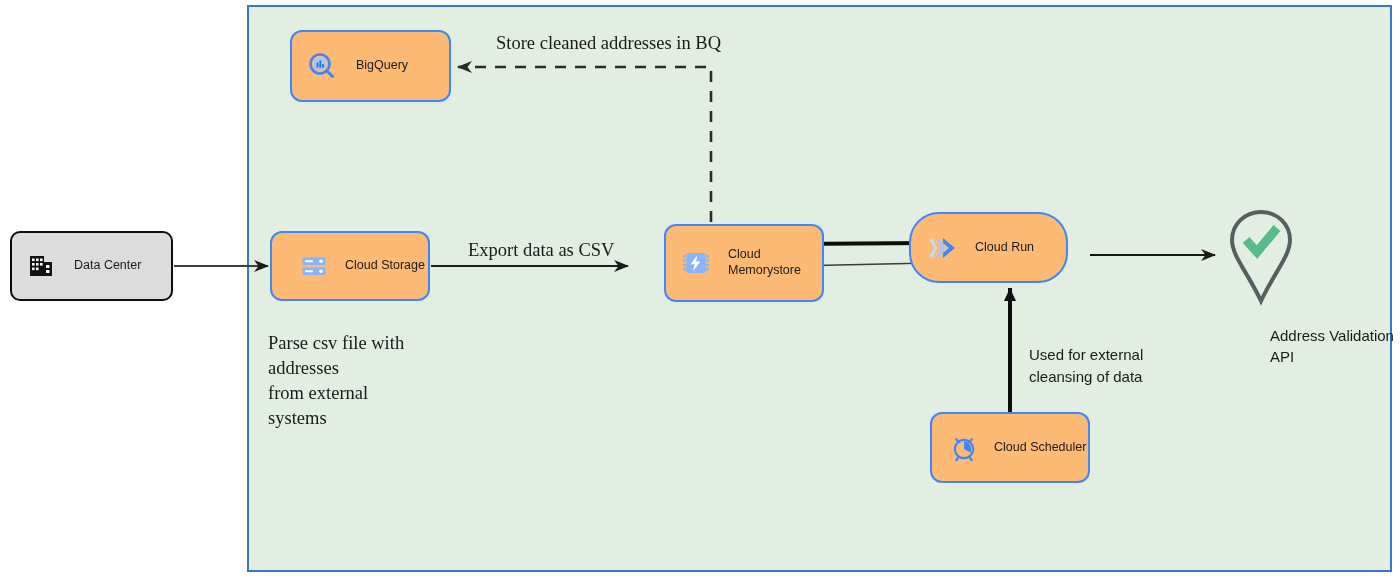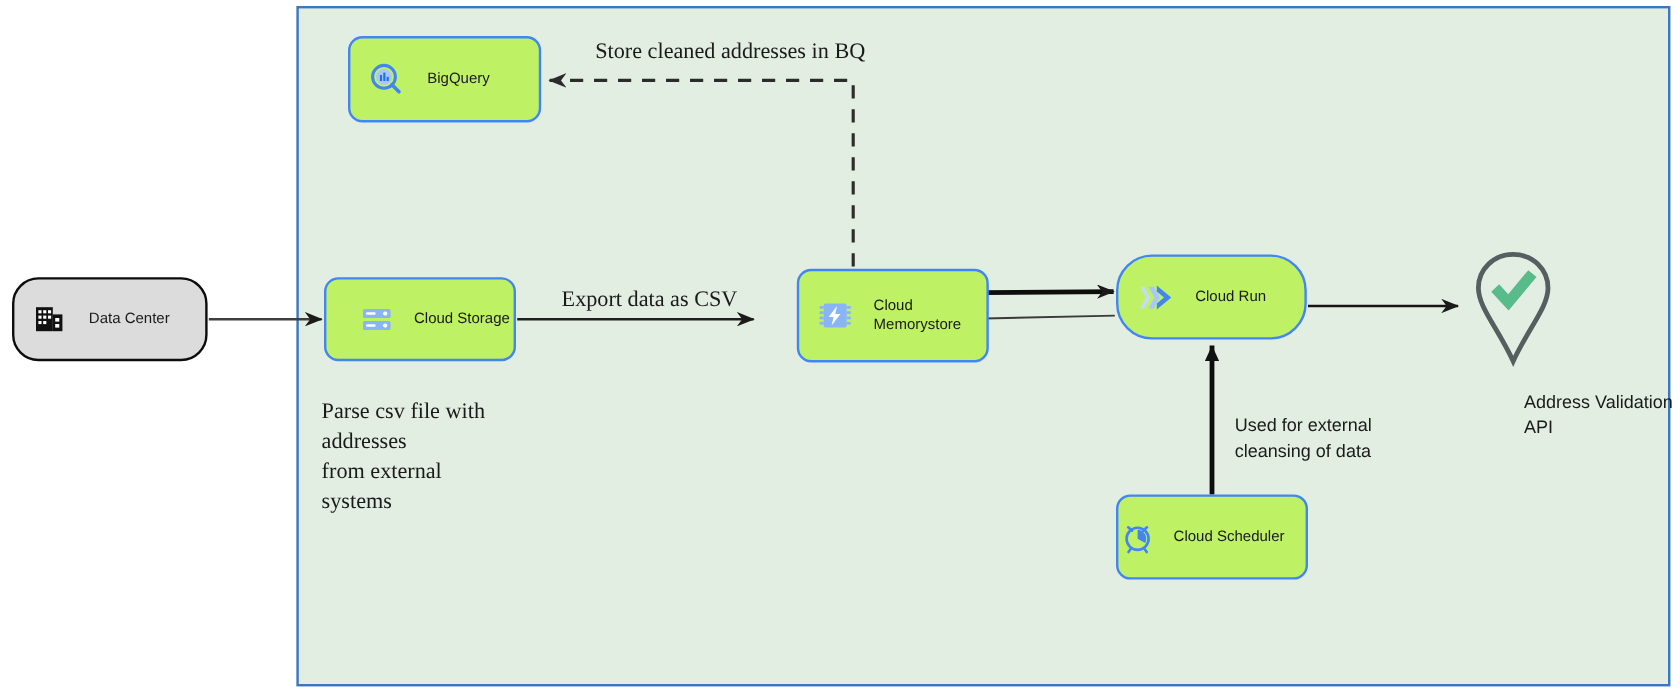--- a/index.html
+++ b/index.html
@@ -30,41 +30,41 @@
     background: #e3eee3;
     border: 2px solid #3b78c3;
     box-sizing: border-box;
   }
   
   .node {
     position: absolute;
     box-sizing: border-box;
     display: flex;
     align-items: center;
-    background: #bef264;
+    background: #fdba74;
     border: 2px solid #4285f4;
     border-radius: 12px;
   }
   .node .ico {
     flex: 0 0 auto;
     display: flex;
     align-items: center;
     justify-content: center;
   }
   .node .lbl {
     font-size: 12.5px;
     color: #1a1a1a;
     line-height: 1.25;
     white-space: pre-line;
   }
   
   .node.external {
     background: #dcdcdc;
     border: 2px solid #0d0d0d;
-    border-radius: 22px;
+    border-radius: 10px;
   }
   
   .annot {
     position: absolute;
     color: #1a1a1a;
     white-space: pre-line;
   }
   .annot.big { font-size: 18.5px; line-height: 25px; font-family: Liberation Serif, serif; }
   .annot.mid { font-size: 15px;  line-height: 22px; }
   .annot.api { font-size: 15px;  line-height: 21px; }
@@ -188,32 +188,32 @@
           <rect x="24.6" y="20.2" width="3.4" height="2.3"></rect>
         </g>
         <rect x="5.4" y="5" width="19.2" height="20" rx="1.5" fill="#8ab4f8"></rect>
         <path d="M16.5,7 L9.5,16.2 L13.6,16.2 L12,23.2 L19.4,13.6 L15.1,13.6 Z" fill="#ffffff"></path>
       </svg>
     </span>
     <span class="lbl" style="margin-left:16px;">Cloud
 Memorystore</span>
   </div>
 
-  <div class="node" style="left:930px; top:212px; width:159px; height:71px; padding-left:14px;border-radius:30px;">
+  <div class="node" style="left:909px; top:212px; width:159px; height:71px; padding-left:14px;border-radius:30px;">
     <span class="ico" style="width:36px;height:32px;">
       <svg width="36" height="30" viewBox="0 0 36 30">
         <path d="M4,6 L9,15 L4,24 L7.5,24 L12.5,15 L7.5,6 Z" fill="#c6dafc"></path>
         <path d="M11,6 L16,15 L11,24 L15.5,24 L20.5,15 L15.5,6 Z" fill="#a9c7fb"></path>
         <path d="M18,5 L30,15 L18,25 L18,20 L24,15 L18,10 Z" fill="#4285f4"></path>
       </svg>
     </span>
     <span class="lbl" style="margin-left:14px;">Cloud Run</span>
   </div>
 
-  <div class="node" style="left:930px; top:412px; width:160px; height:71px; padding-left:0;">
+  <div class="node" style="left:930px; top:412px; width:160px; height:71px; padding-left:16px;">
     <span class="ico" style="width:32px;height:32px;">
       <svg width="30" height="30" viewBox="0 0 30 30">
         <circle cx="15" cy="16" r="9.2" fill="none" stroke="#4285f4" stroke-width="2.2"></circle>
         <path d="M15,16 L15,8.5 A7.5,7.5 0 0 1 21.3,19.6 Z" fill="#4285f4"></path>
         <line x1="7.2" y1="6.4" x2="10.4" y2="9.2" stroke="#4285f4" stroke-width="2.2" stroke-linecap="round"></line>
         <line x1="22.8" y1="6.4" x2="19.6" y2="9.2" stroke="#4285f4" stroke-width="2.2" stroke-linecap="round"></line>
         <line x1="9.2" y1="24.5" x2="7.4" y2="27" stroke="#4285f4" stroke-width="2.2" stroke-linecap="round"></line>
         <line x1="20.8" y1="24.5" x2="22.6" y2="27" stroke="#4285f4" stroke-width="2.2" stroke-linecap="round"></line>
       </svg>
     </span>

